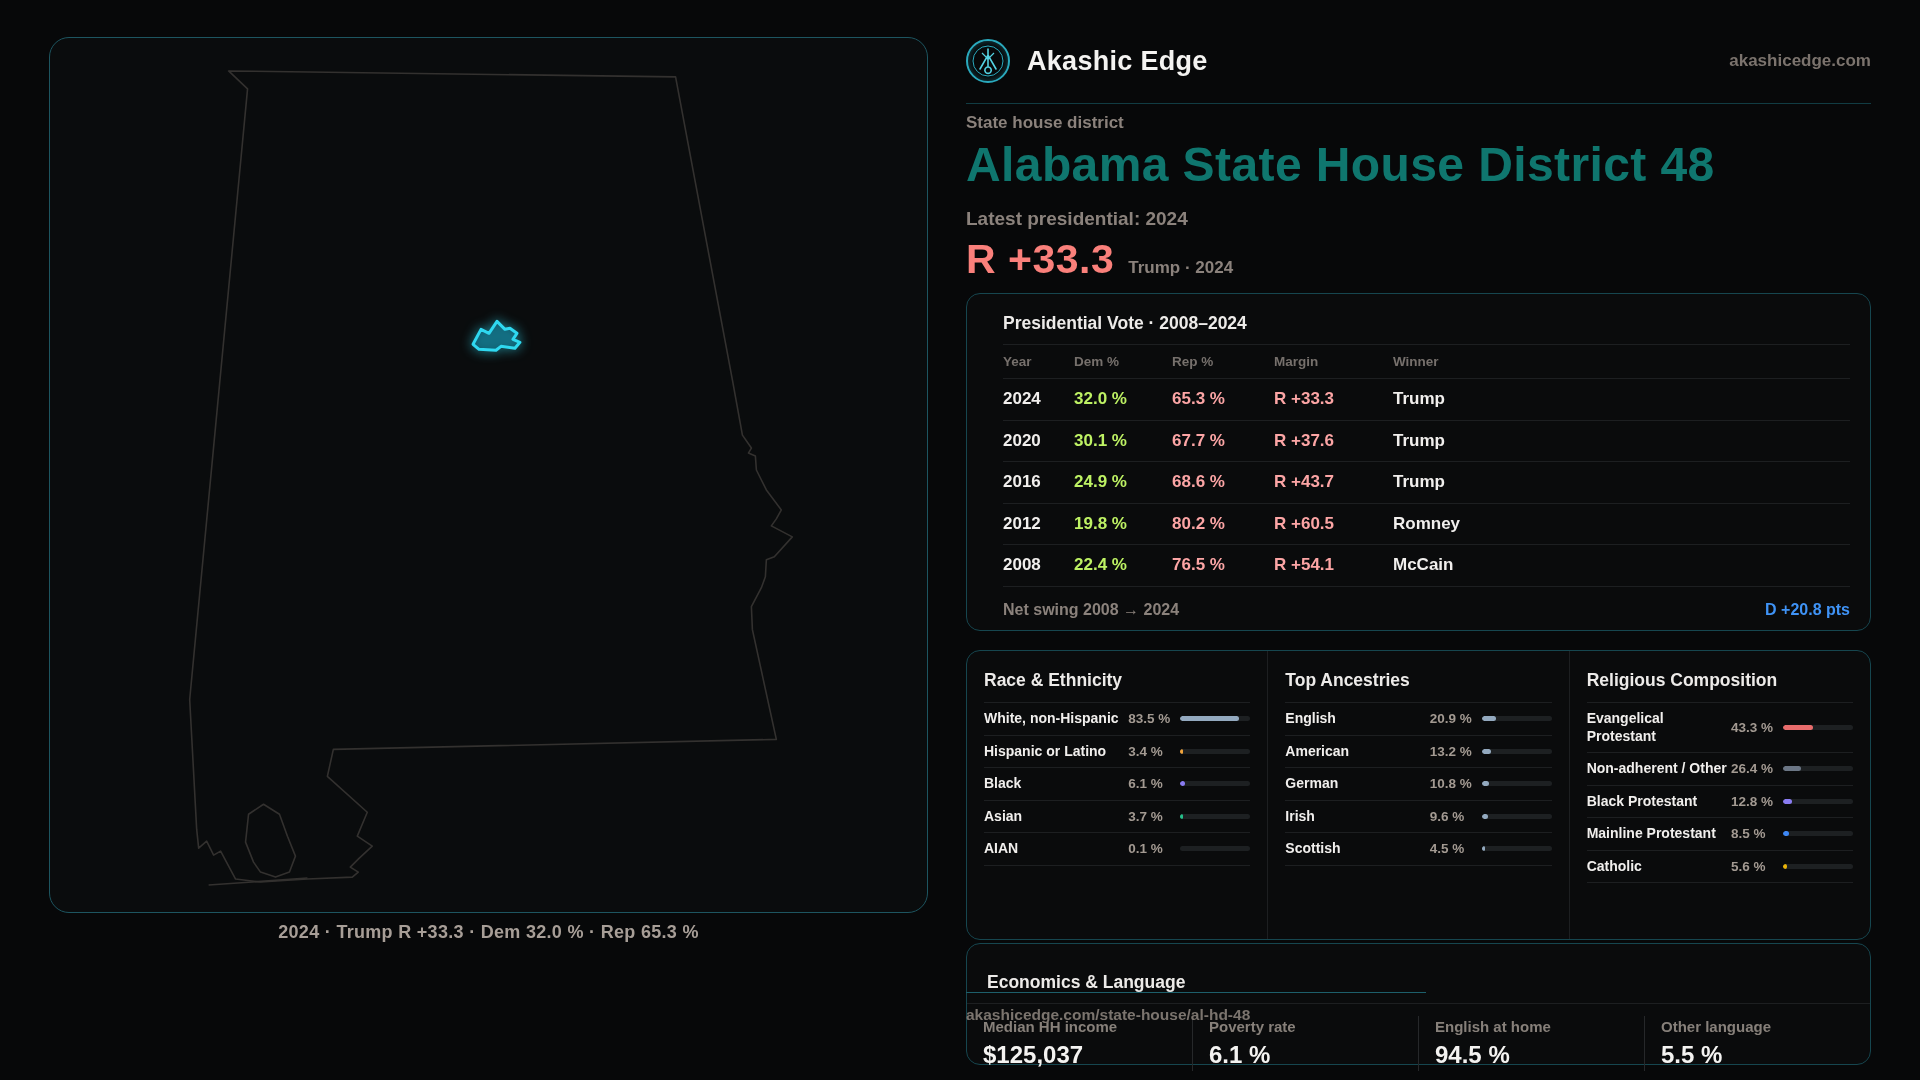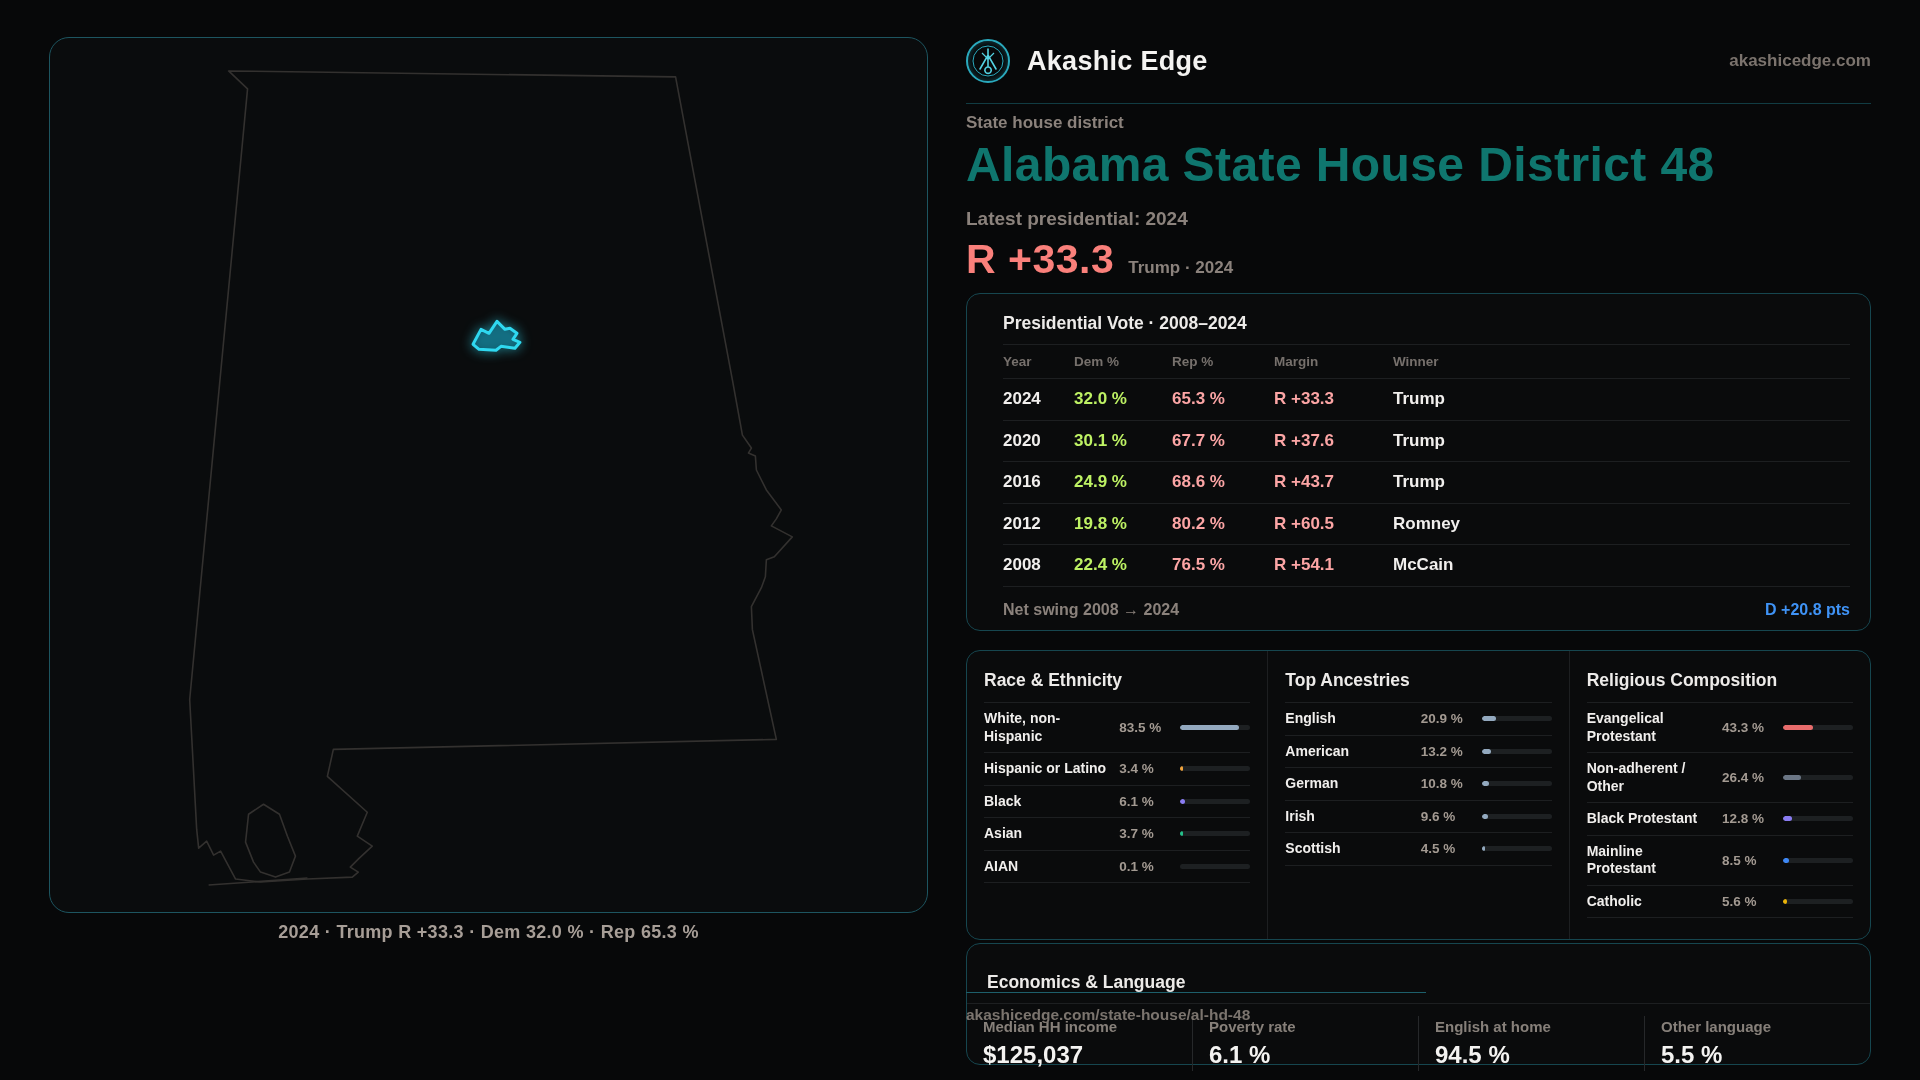--- a/index.html
+++ b/index.html
@@ -56,21 +56,21 @@
   .c-dem{ color:#bef264; }
   .c-rep{ color:#fca5a5; }
   .p-footer{ display:flex; justify-content:space-between; align-items:center; padding:14px 0; }
   .p-f-label{ color:#8b827c; font-size:16px; font-weight:bold; }
   .p-f-value{ color:#3f93f6; font-size:16px; font-weight:bold; }
   
   .demo-card{ margin-top:19px; display:flex; min-height:290px; }
   .demo-col{ flex:1 1 0; padding:16px 17px 14px 17px; }
   .demo-col + .demo-col{ border-left:1px solid #1d1f21; }
   .d-divider{ height:1px; background:#1d1f21; margin-top:9px; }
-  .d-row{ display:flex; align-items:center; gap:9px; padding:7px 0; border-bottom:1px solid #1d1f21; }
+  .d-row{ display:flex; align-items:center; padding:7px 0; border-bottom:1px solid #1d1f21; }
   .d-label{ flex:1 1 auto; color:#f1efed; font-size:14px; font-weight:bold; line-height:1.25; }
   .d-value{ flex:0 0 52px; color:#a39a92; font-size:13.5px; font-weight:bold; }
   .d-track{ flex:0 0 70px; height:5px; border-radius:3px; background:#1d2022; overflow:hidden; }
   .d-fill{ height:100%; border-radius:3px; }
   
   .econ-card{ margin-top:3px; padding:25px 0 0 0; height:122px; }
   .econ-title{ padding:0 20px; }
   .e-divider{ height:1px; background:#1d1f21; margin-top:8px; }
   .e-stats{ display:flex; margin-top:12px; }
   .e-stat{ flex:1 1 0; padding:2px 0 2px 16px; }

